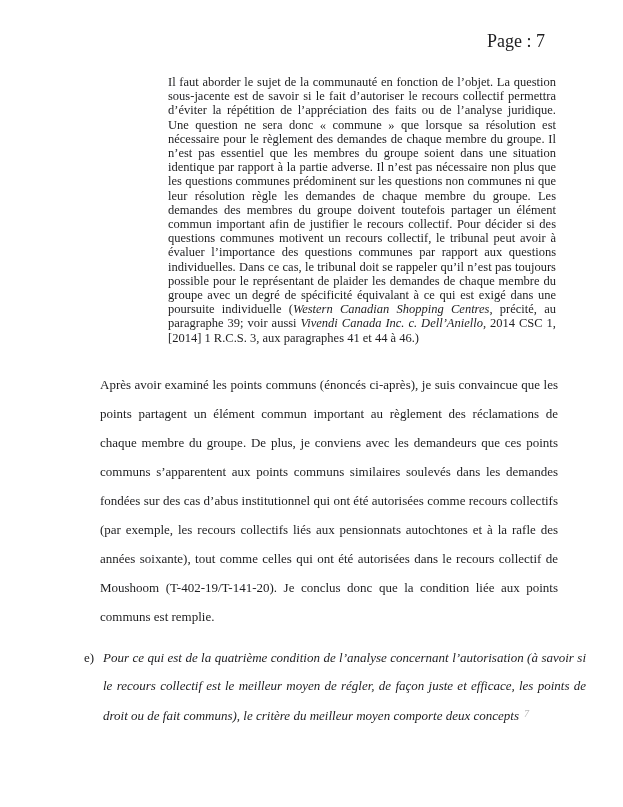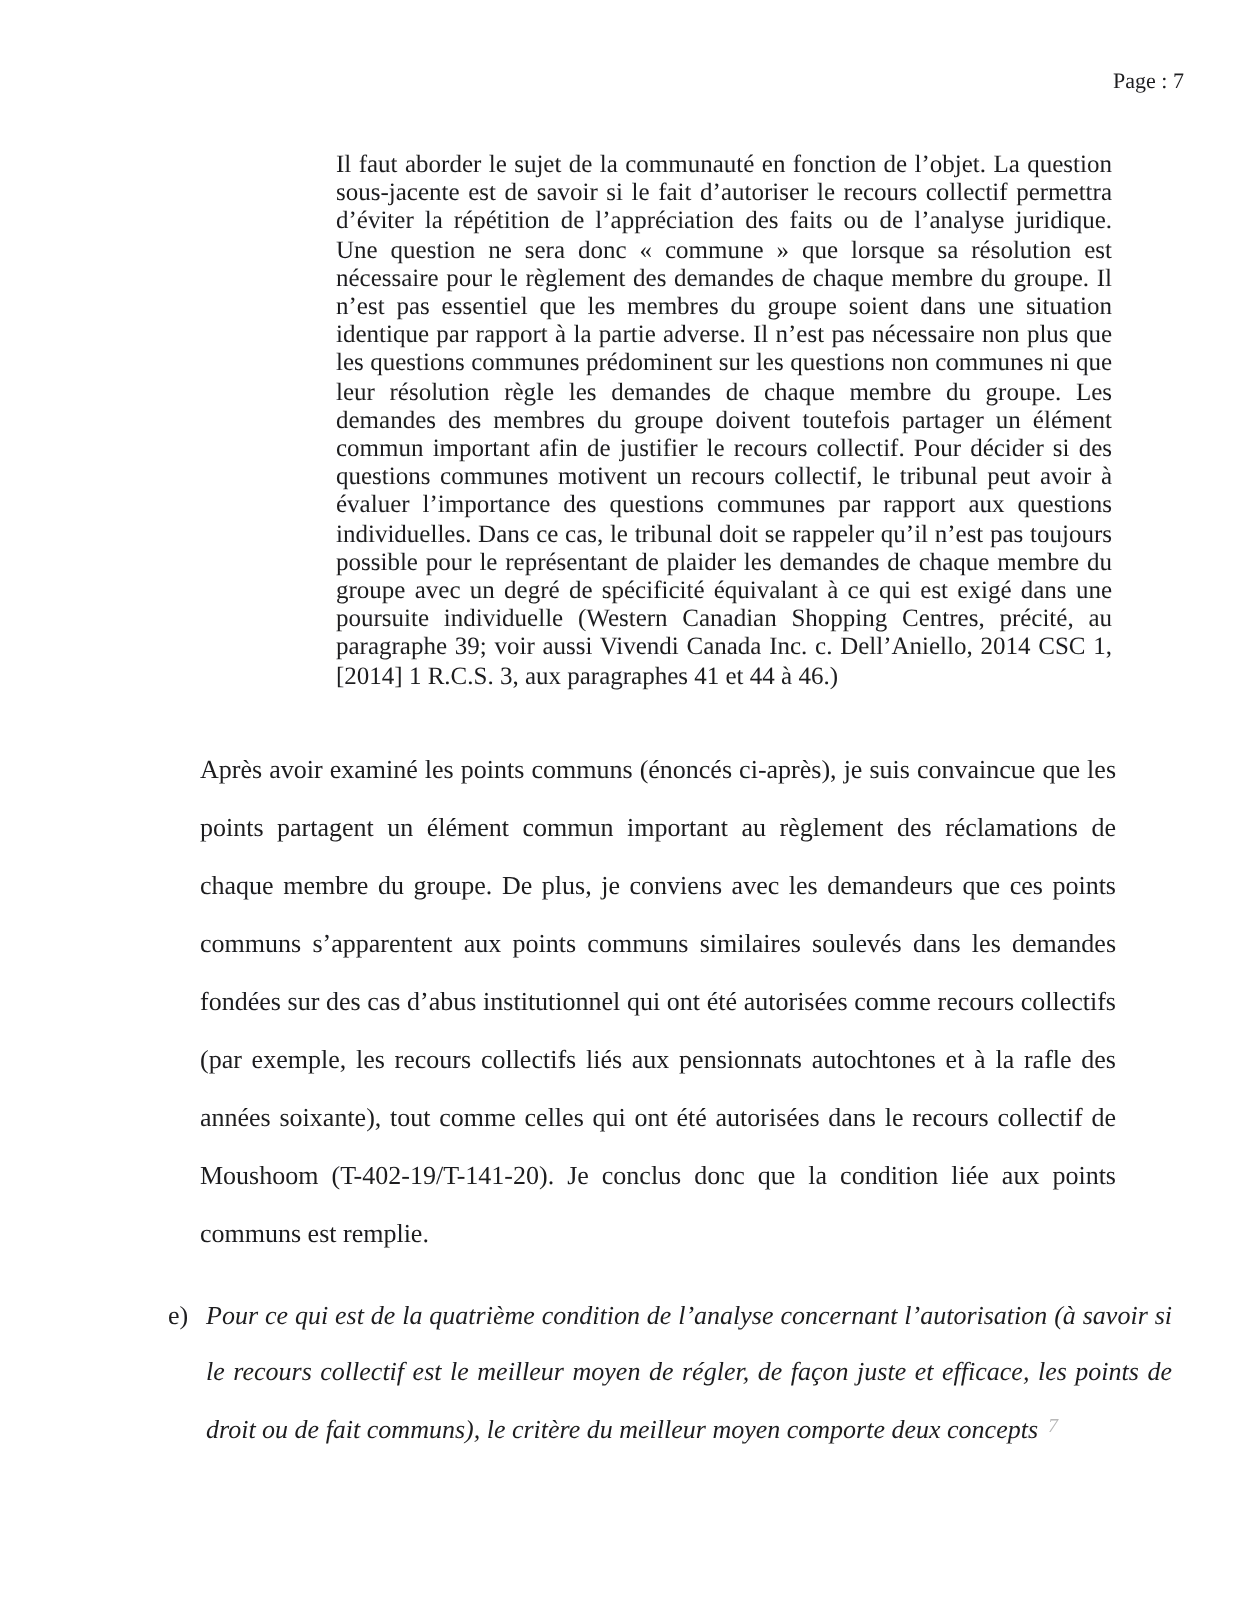--- a/index.html
+++ b/index.html
@@ -13,33 +13,33 @@
     height: 807px;
     box-sizing: border-box;
     background: #ffffff;
     color: #1d1d1f;
     font-family: "Liberation Serif", "DejaVu Serif", serif;
     padding-top: 34px;
     overflow: hidden;
   }
   .page-header {
     text-align: right;
-    padding-right: 31px;
-    font-size: 11px;
+    padding-right: 78px;
+    font-size: 18px;
     line-height: 15px;
     margin-bottom: 26px;
   }
   .block-quote {
     margin-left: 168px;
     width: 388px;
     font-size: 12.5px;
     line-height: 14.2px;
     text-align: justify;
   }
-  .italic { }
+  .italic { font-style: italic; }
   .body-paragraph {
     margin: 25px 0 0 100px;
     width: 458px;
     font-size: 13px;
     line-height: 29px;
     text-align: justify;
   }
   .list-item {
     display: flex;
     margin: 13px 0 0 84px;

